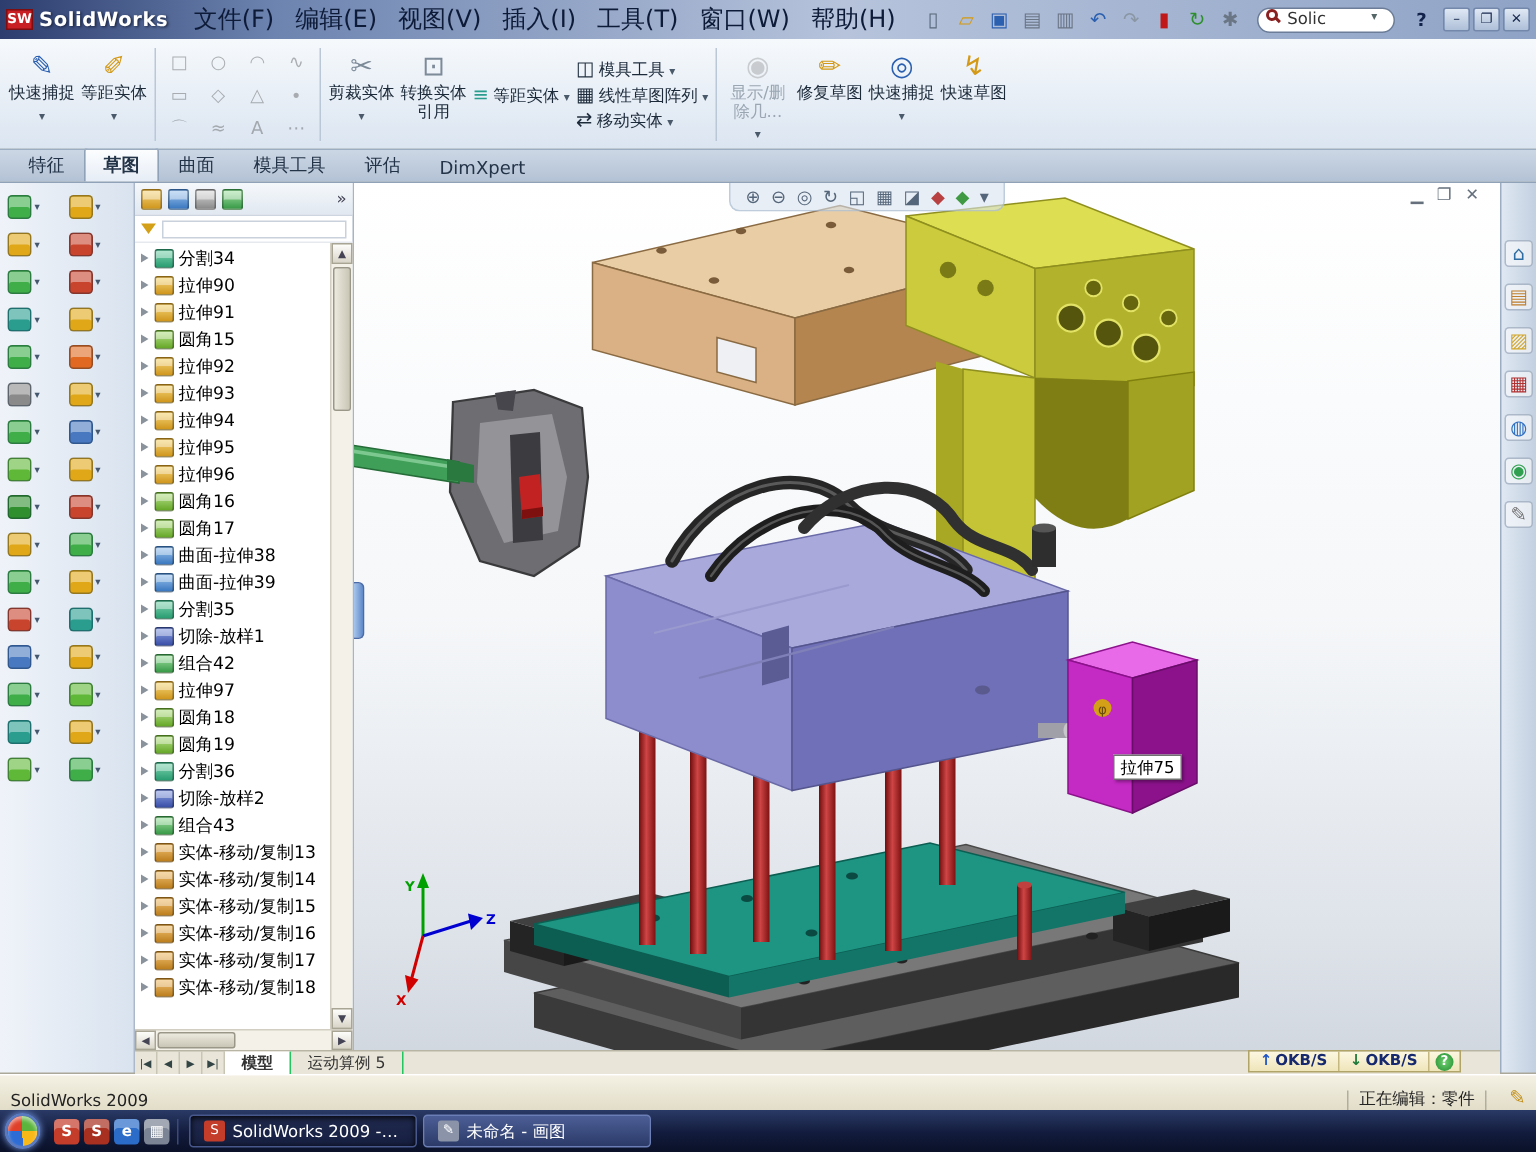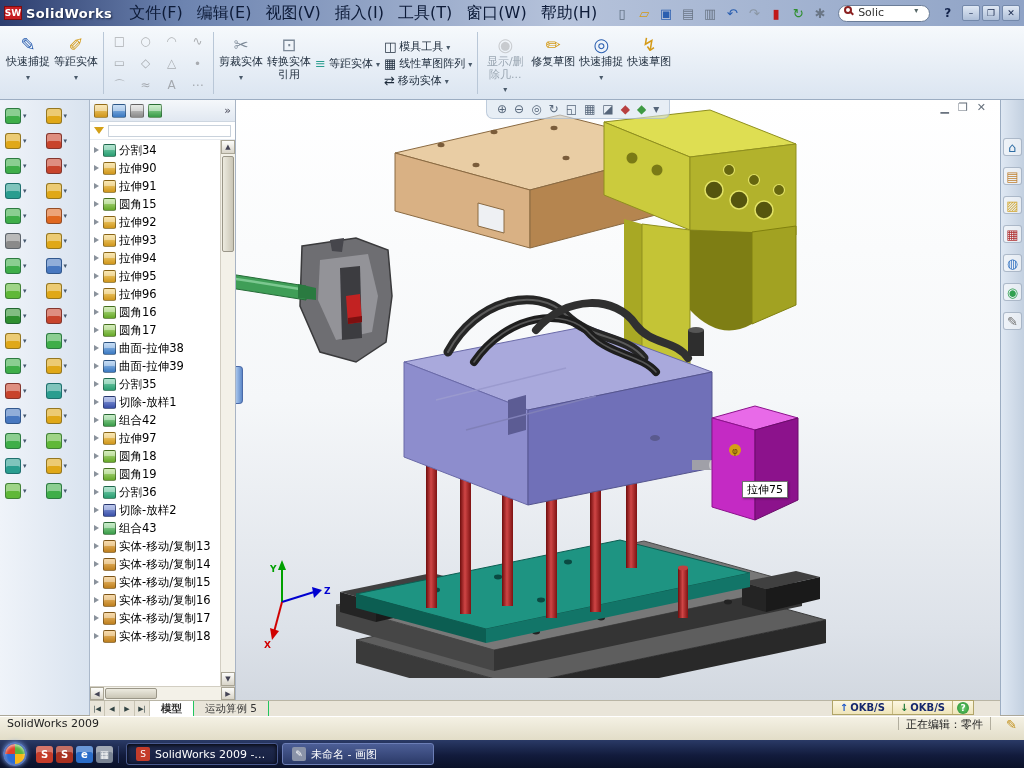--- a/index.html
+++ b/index.html
@@ -107,21 +107,21 @@
 .netmon{position:absolute;right:26px;bottom:1px;display:flex;align-items:center;height:15px;background:linear-gradient(#fcf7e2,#efe5ba);border:1px solid #b0a468;font-size:10px;color:#16286e;font-weight:bold;z-index:6}
 .nm-cell{display:flex;align-items:center;gap:2px;padding:0 7px;border-right:1px solid #c4b880;height:100%}
 .nm-up{color:#1e56c8}.nm-down{color:#1e7a3a}
 .nm-help{width:12px;height:12px;border-radius:50%;background:radial-gradient(#6fd06f,#1f8a2f);color:#fff;font-size:9px;display:flex;align-items:center;justify-content:center;margin:0 4px}
 
 
 .task-pane{width:24px;background:linear-gradient(90deg,#dfe8f3,#c3d0e0);border-left:1px solid #9cadc2;display:flex;flex-direction:column;align-items:center;padding-top:38px;gap:11px;flex:none}
 .tp-icon{width:19px;height:18px;display:flex;align-items:center;justify-content:center;font-size:13px;border:1px solid rgba(110,130,155,.5);border-radius:3px;background:rgba(255,255,255,.55)}
 
 
-.statusbar{height:24px;background:linear-gradient(#f4f1e4,#e2ddc8);border-top:1px solid #fff;box-shadow:0 -1px 0 #aca899;display:flex;align-items:flex-start;padding:0 7px;font-size:11px;color:#222;flex:none}
+.statusbar{height:24px;background:linear-gradient(#f4f1e4,#e2ddc8);border-top:1px solid #fff;box-shadow:0 -1px 0 #aca899;display:flex;align-items:flex-end;padding:0 7px;font-size:11px;color:#222;flex:none}
 .sb-left{flex:1}
 .sb-sep{width:1px;height:13px;background:#b2ae9e;margin:0 7px}
 .sb-pencil{color:#c2901a;font-size:13px;margin-left:8px}
 
 
 .taskbar{height:28px;background:linear-gradient(#2a3a66,#121b3c 55%,#0a1128);display:flex;align-items:center;padding:0 3px;gap:4px;flex:none}
 .start-orb{width:24px;height:24px;border-radius:50%;background:conic-gradient(#5bb53c 0 25%,#f8b817 0 50%,#2c6cd4 0 75%,#e0402a 0);border:2px solid #5a7ac0;box-shadow:0 0 5px #7ca0e8,inset 0 2px 3px rgba(255,255,255,.6);flex:none}
 .quick-launch{display:flex;gap:3px;padding:0 5px;border-right:1px solid #3a4a7a}
 .ql-icon{width:17px;height:17px;border-radius:3px;display:flex;align-items:center;justify-content:center;color:#fff;font-size:10px;font-weight:bold;box-shadow:inset 0 6px rgba(255,255,255,.3)}
 .tasks{display:flex;gap:4px;padding-left:3px}
@@ -252,20 +252,28 @@
       <span class="rb-icon g-blue">◎</span>
       <span class="rb-label">快速捕捉</span>
       <span class="caret"></span>
     </div>
     <div class="rb-large">
       <span class="rb-icon g-gold">↯</span>
       <span class="rb-label">快速草图</span>
     </div>
   </div>
 
+  <div class="cmdtabs">
+    <span class="ctab">特征</span>
+      <span class="ctab active">草图</span>
+      <span class="ctab">曲面</span>
+      <span class="ctab">模具工具</span>
+      <span class="ctab">评估</span>
+      <span class="ctab">DimXpert</span>
+  </div>
 
   <div class="main">
 
     <div class="left-strip">
 
         <span class="ls-item">
           <span class="ls-icon" style="background: rgb(63, 174, 73);"></span>
         </span>
 
         <span class="ls-item">

